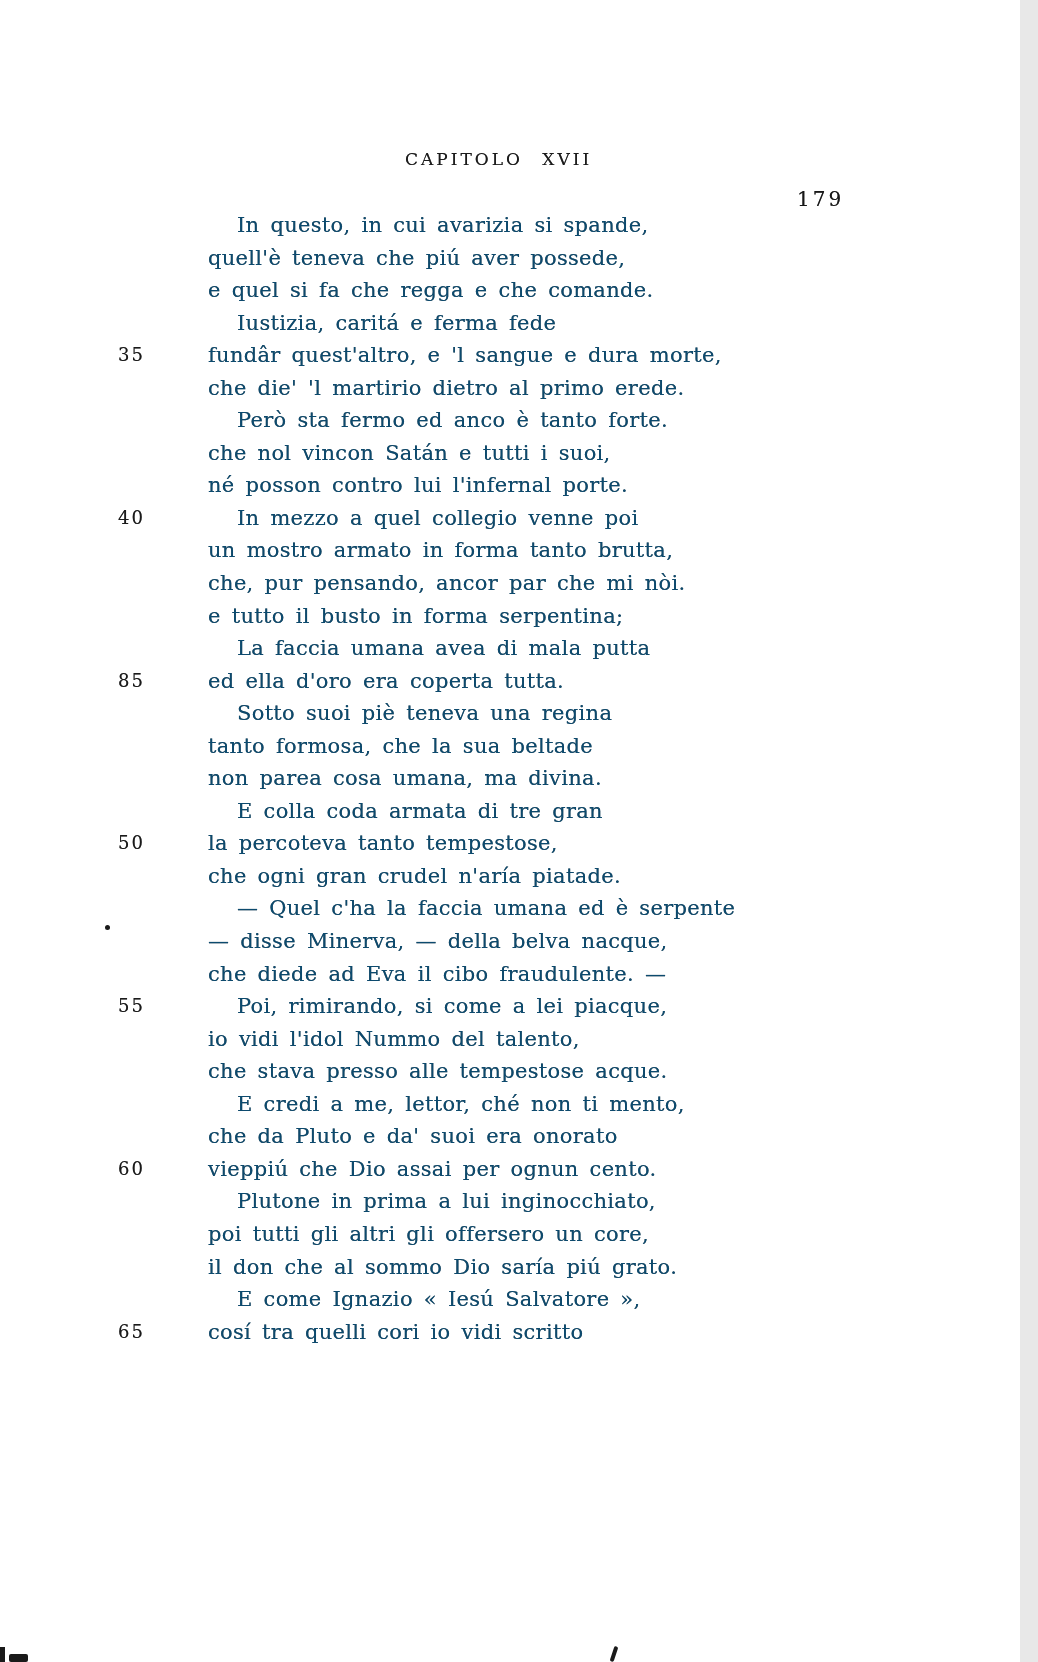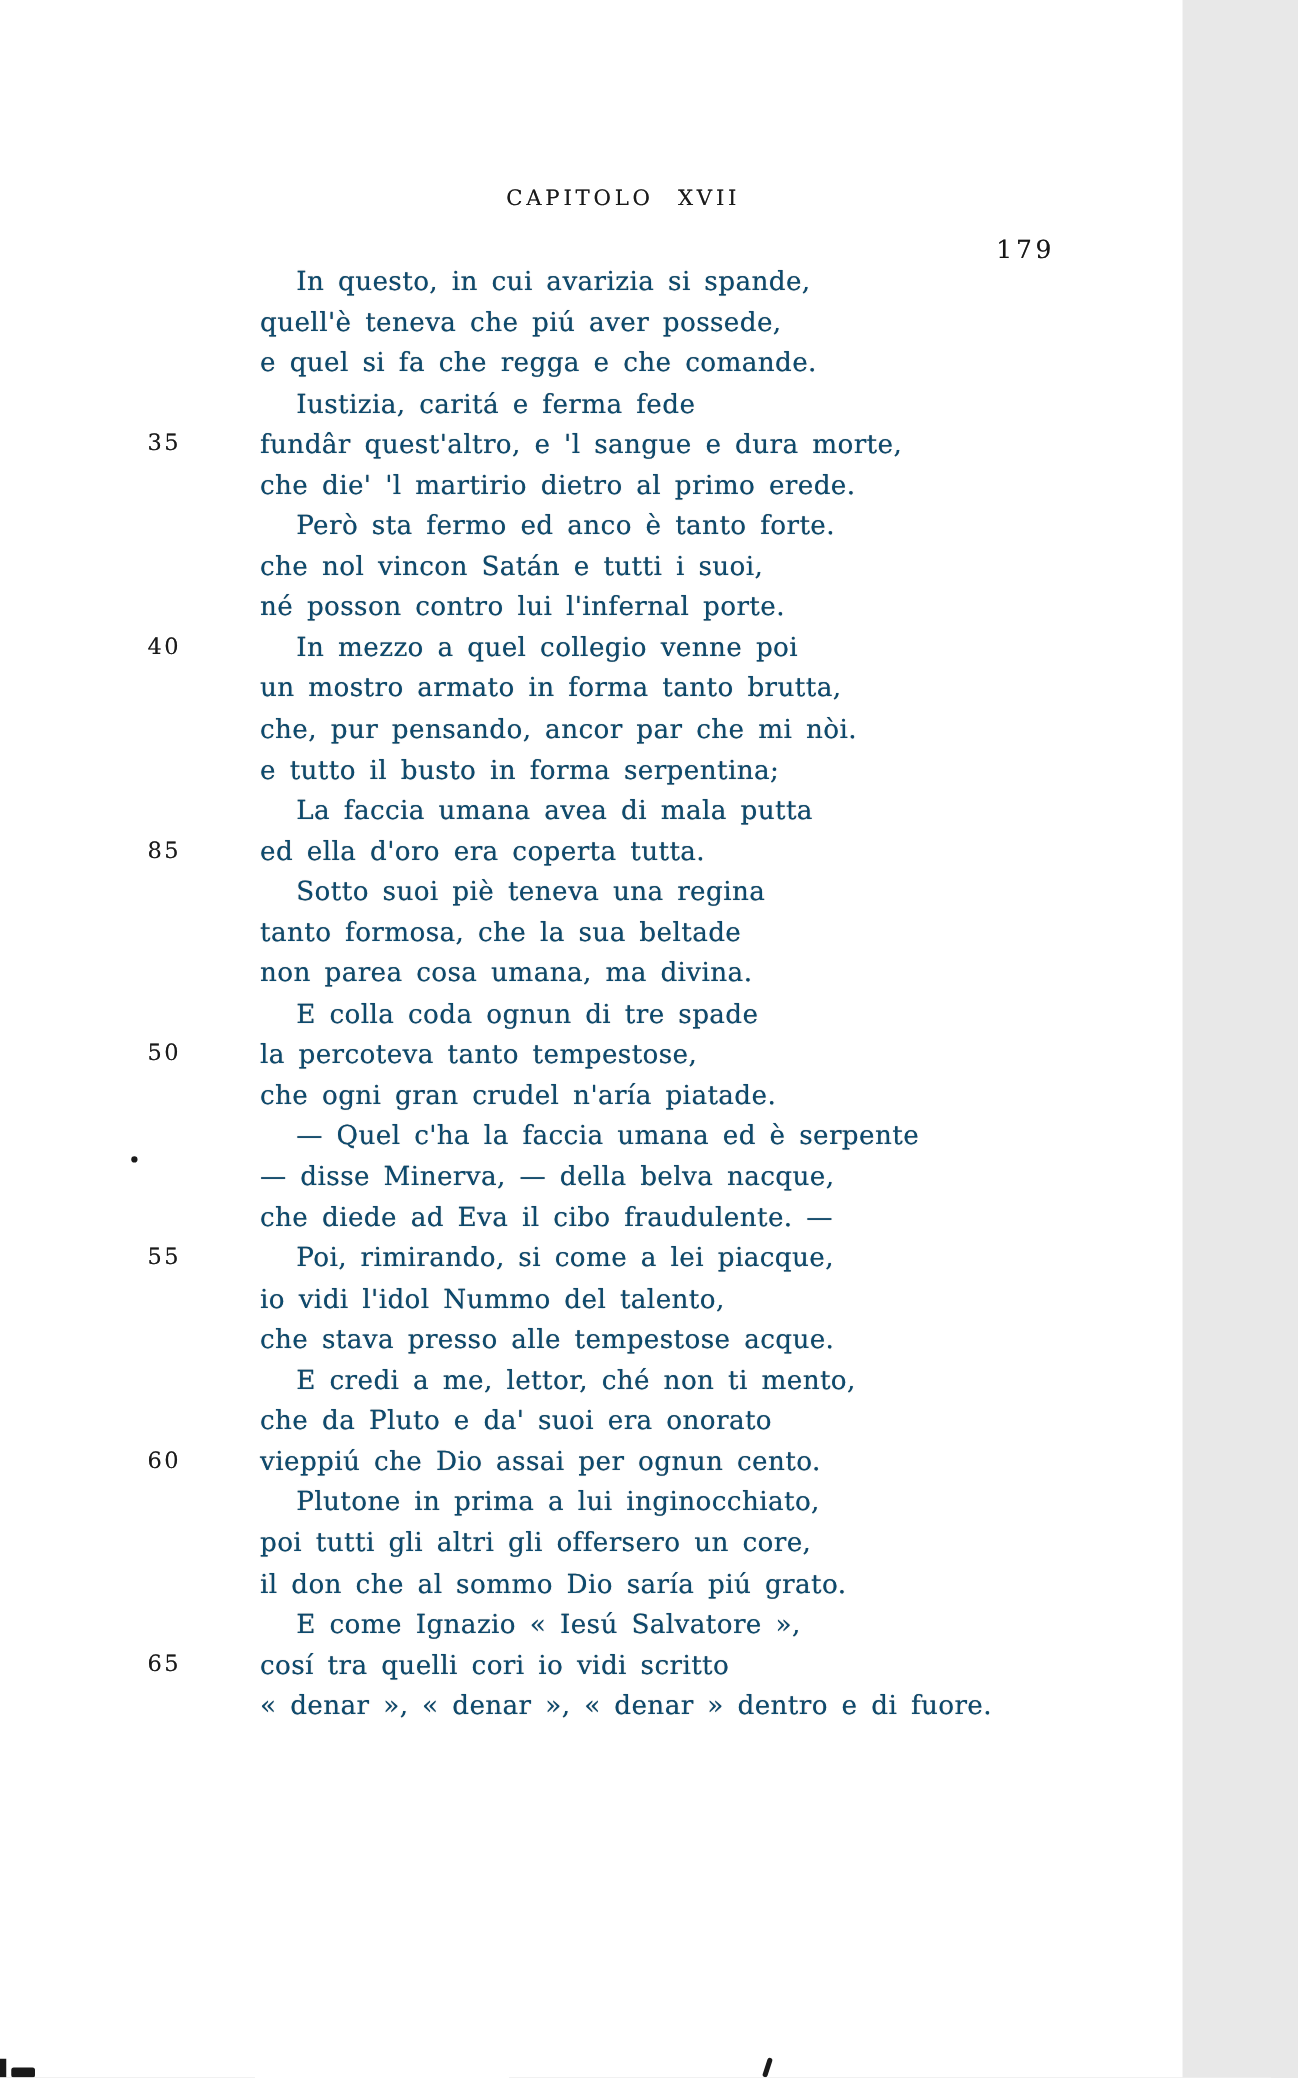--- a/index.html
+++ b/index.html
@@ -1,18 +1,18 @@
 <!DOCTYPE html>
 <html><head>
 <meta charset="utf-8">
 <style>
   html,body{margin:0;padding:0;background:#e8e8e8;}
   .page{
     position:relative;
-    width:946px;height:1662px;
+    width:1020px;height:1662px;
     background:#ffffff;
     overflow:hidden;
     font-family:"DejaVu Serif","Liberation Serif",serif;
     color:#141414;
   }
   
   .running-head{position:absolute;top:0;left:0;width:100%;height:0;}
   .chapter-head{
     position:absolute;left:405px;top:149px;
     font-size:17px;letter-spacing:3px;word-spacing:11px;
@@ -158,21 +158,21 @@
       <span class="verse">tanto formosa, che la sua beltade</span>
     </div>
 
     <div class="line">
       <span class="num"></span>
       <span class="verse">non parea cosa umana, ma divina.</span>
     </div>
 
     <div class="line indent">
       <span class="num"></span>
-      <span class="verse">E colla coda ognun di tre spade</span>
+      <span class="verse">E colla coda armata di tre gran</span>
     </div>
 
     <div class="line">
       <span class="num">50</span>
       <span class="verse">la percoteva tanto tempestose,</span>
     </div>
 
     <div class="line">
       <span class="num"></span>
       <span class="verse">che ogni gran crudel n'aría piatade.</span>
@@ -241,24 +241,20 @@
     <div class="line indent">
       <span class="num"></span>
       <span class="verse">E come Ignazio « Iesú Salvatore »,</span>
     </div>
 
     <div class="line">
       <span class="num">65</span>
       <span class="verse">cosí tra quelli cori io vidi scritto</span>
     </div>
 
-    <div class="line">
-      <span class="num"></span>
-      <span class="verse">« denar », « denar », « denar » dentro e di fuore.</span>
-    </div>
   </div>
 
   <div class="artifact a-margin-dot"></div>
   <div class="artifact a-right-bar"></div>
   <div class="artifact a-right-comma"></div>
   <div class="artifact a-bl-bar"></div>
   <div class="artifact a-bl-blob"></div>
   <div class="artifact a-bottom-tick"></div>
 
 </div>

